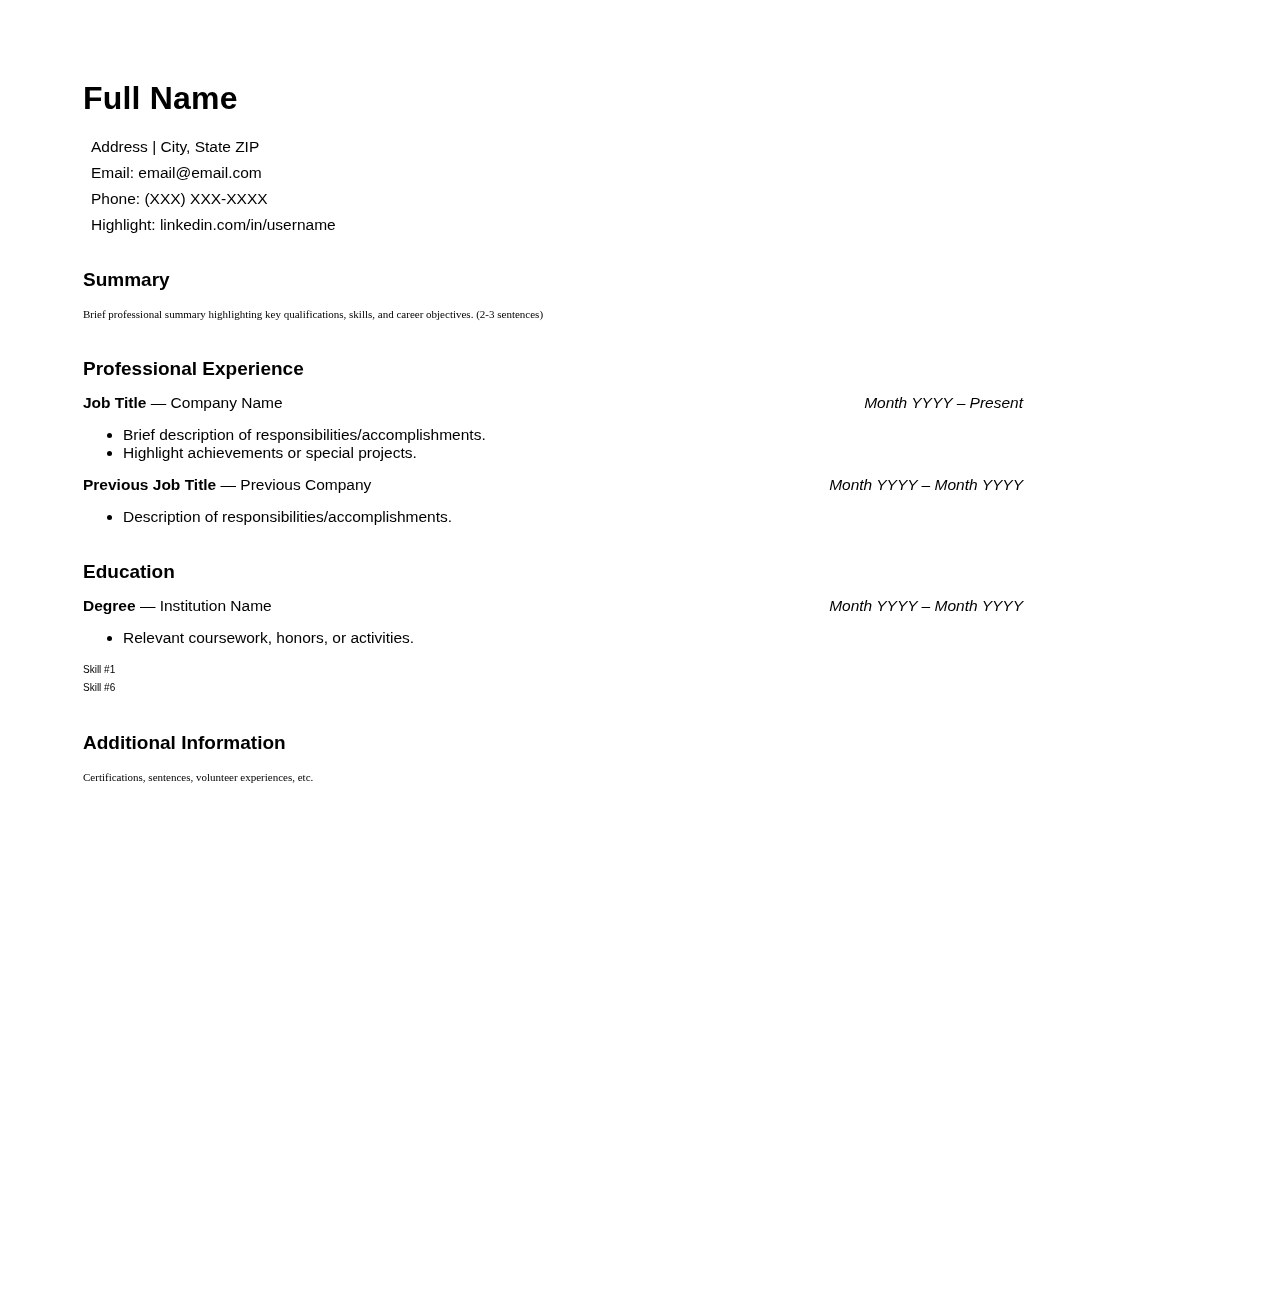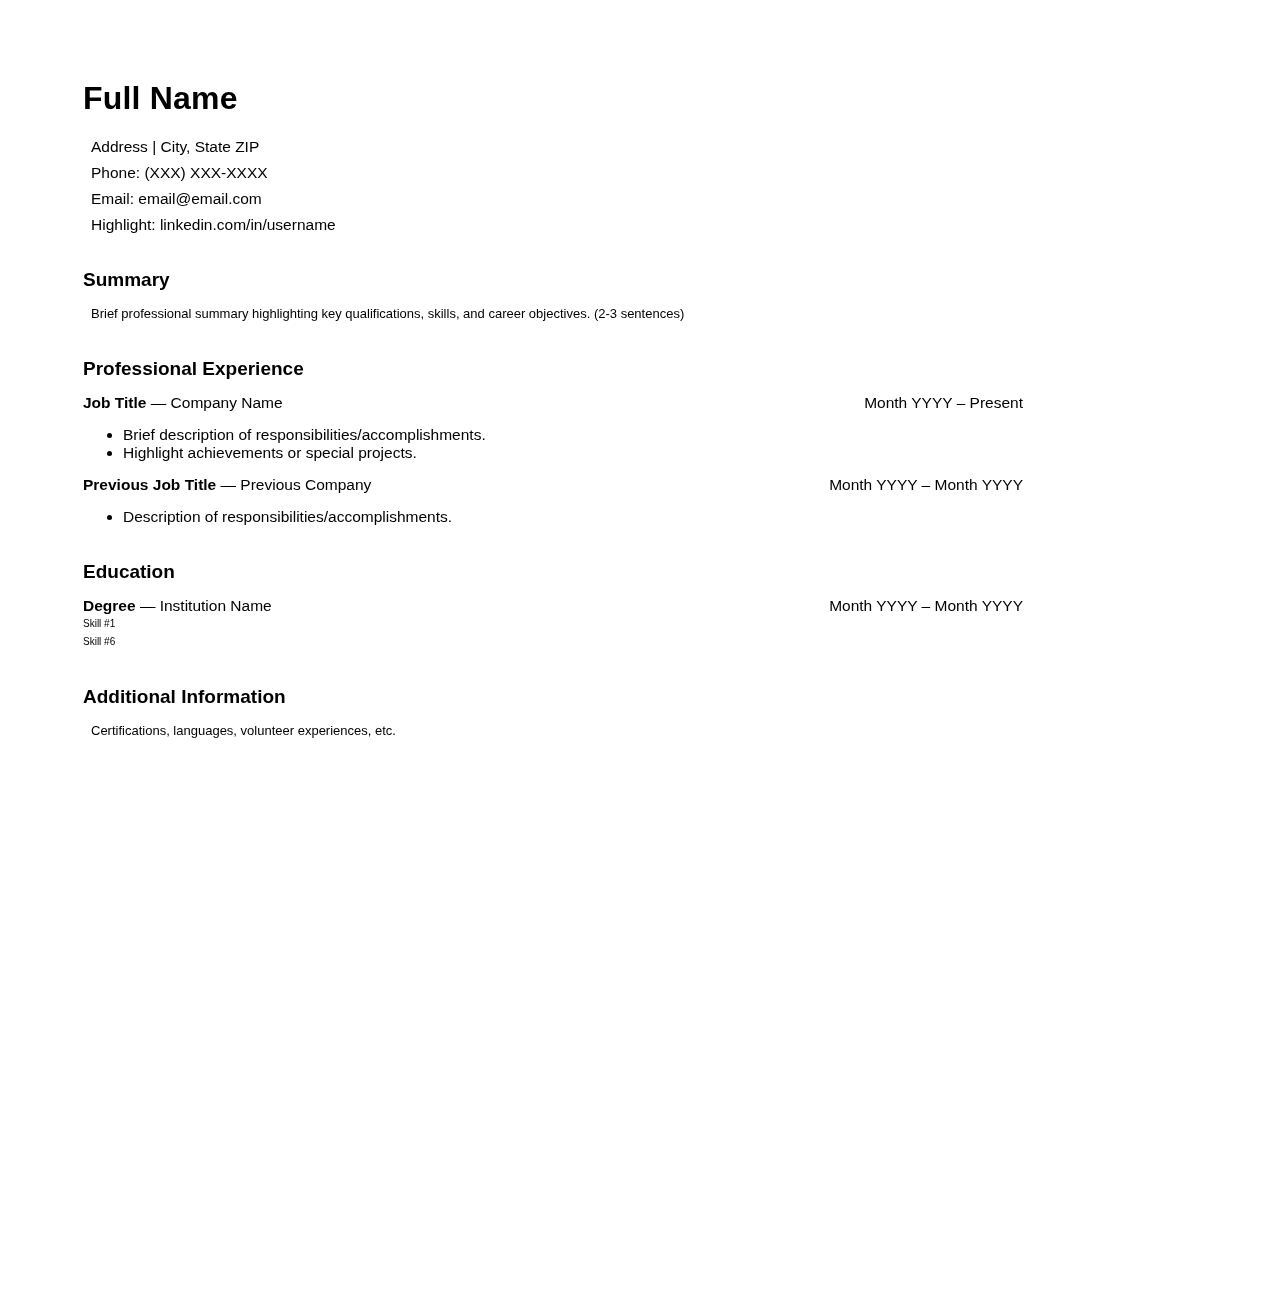--- a/index.html
+++ b/index.html
@@ -30,36 +30,38 @@
     line-height: 18px;
     margin: 8px;
   }
   h2.section-heading {
     font-size: 19px;
     line-height: 22px;
     font-weight: 700;
     margin: 35px 0 14px 0;
   }
   p.body-text {
-    font-size: 13px;
+    font-size: 11px;
     line-height: 18px;
-    margin: 8px;
+    margin: 0;
+    font-family: Liberation Serif, serif;
   }
   .entry-row {
     display: flex;
     justify-content: space-between;
     align-items: baseline;
     font-size: 15.5px;
     line-height: 18px;
     margin: 0 0 0 0;
     gap: 12px;
   }
   .entry-left { white-space: nowrap; }
   .entry-title { font-weight: 700; }
   .entry-dates {
+    font-style: italic;
     white-space: nowrap;
     text-align: right;
   }
   ul.bullet-list {
     margin: 14px 0 14px 0;
     padding-left: 40px;
     font-size: 15.5px;
     line-height: 18px;
   }
   ul.bullet-list li { margin: 0; }
@@ -70,22 +72,22 @@
   }
 </style>
 </head>
 <body>
 
 <div class="page">
 
   <h1 class="name">Full Name</h1>
   <div class="contact">
     <p>Address | City, State ZIP</p>
+    <p>Email: email@email.com</p>
     <p>Phone: (XXX) XXX-XXXX</p>
-    <p>Email: email@email.com</p>
     <p>Highlight: linkedin.com/in/username</p>
   </div>
 
   <h2 class="section-heading">Summary</h2>
   <p class="body-text">Brief professional summary highlighting key qualifications, skills, and career objectives. (2-3 sentences)</p>
 
   <h2 class="section-heading">Professional Experience</h2>
 
   <div class="entry-row">
     <span class="entry-left"><span class="entry-title">Job Title</span> <span>—</span> <span>Company Name</span></span>
@@ -103,22 +105,25 @@
   <ul class="bullet-list">
     <li>Description of responsibilities/accomplishments.</li>
   </ul>
 
   <h2 class="section-heading">Education</h2>
 
   <div class="entry-row">
     <span class="entry-left"><span class="entry-title">Degree</span> <span>—</span> <span>Institution Name</span></span>
     <span class="entry-dates">Month YYYY – Month YYYY</span>
   </div>
+  <ul class="bullet-list">
+    <li>Relevant coursework, honors, or activities.</li>
+  </ul>
 
   <div class="skills-list">
     <p>Skill #1</p>
     <p>Skill #6</p>
   </div>
 
   <h2 class="section-heading">Additional Information</h2>
-  <p class="body-text">Certifications, languages, volunteer experiences, etc.</p>
+  <p class="body-text">Certifications, sentences, volunteer experiences, etc.</p>
 
 </div>
 
 </body></html>

